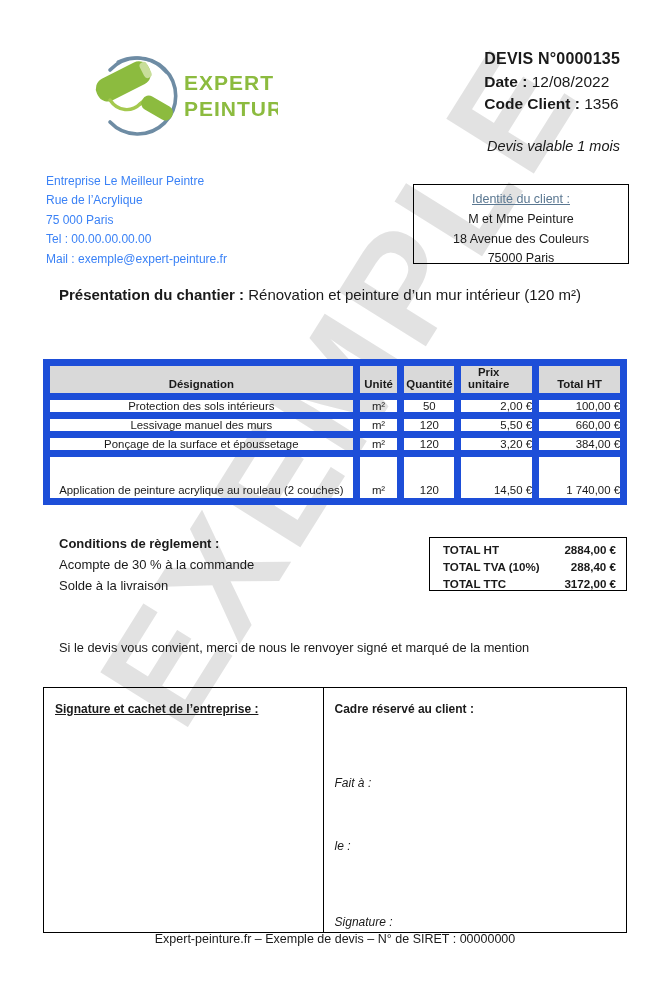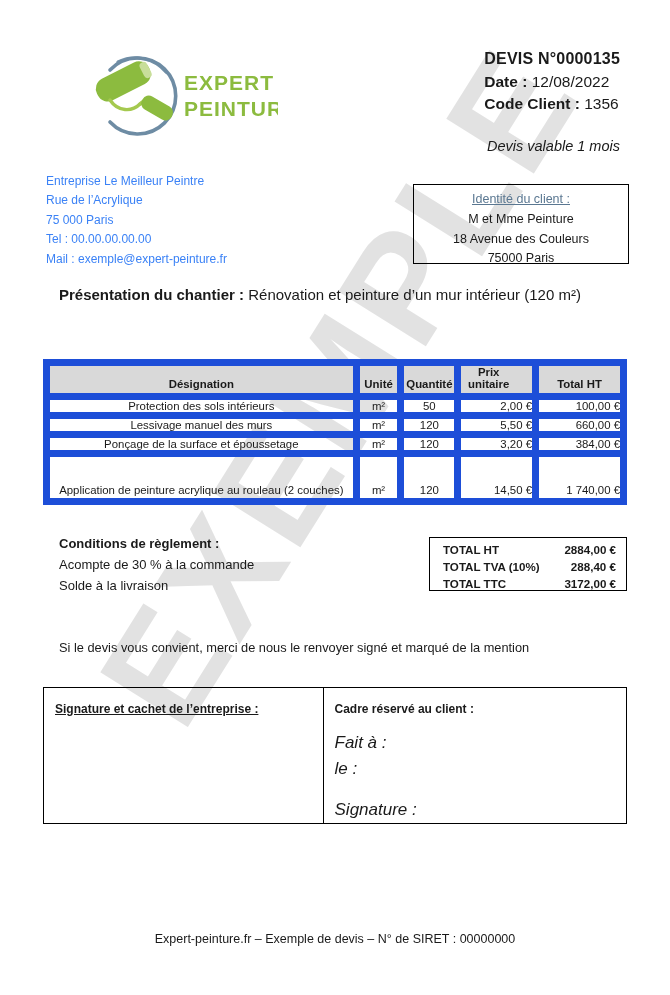--- a/index.html
+++ b/index.html
@@ -217,21 +217,21 @@
   .sig-table td {
     border: 1px solid #000;
     vertical-align: top;
     box-sizing: border-box;
     padding: 14px 0 0 11px;
     font-size: 12px;
   }
   .sig-left  { width: 280px; text-decoration: underline; }
   .sig-right { width: 304px; }
   .sig-head { font-weight: bold; font-size: 12px; }
-  .sig-sub { font-style: italic; font-size: 17px; line-height: 1.55; }
+  .sig-sub { font-style: italic; font-size: 12px; line-height: 1.55; margin-top: 44px; }
   .sig-gap { height: 14px; }
 
   
   .footer {
     position: absolute;
     left: 0;
     top: 932px;
     width: 670px;
     text-align: center;
     font-size: 12.5px;

